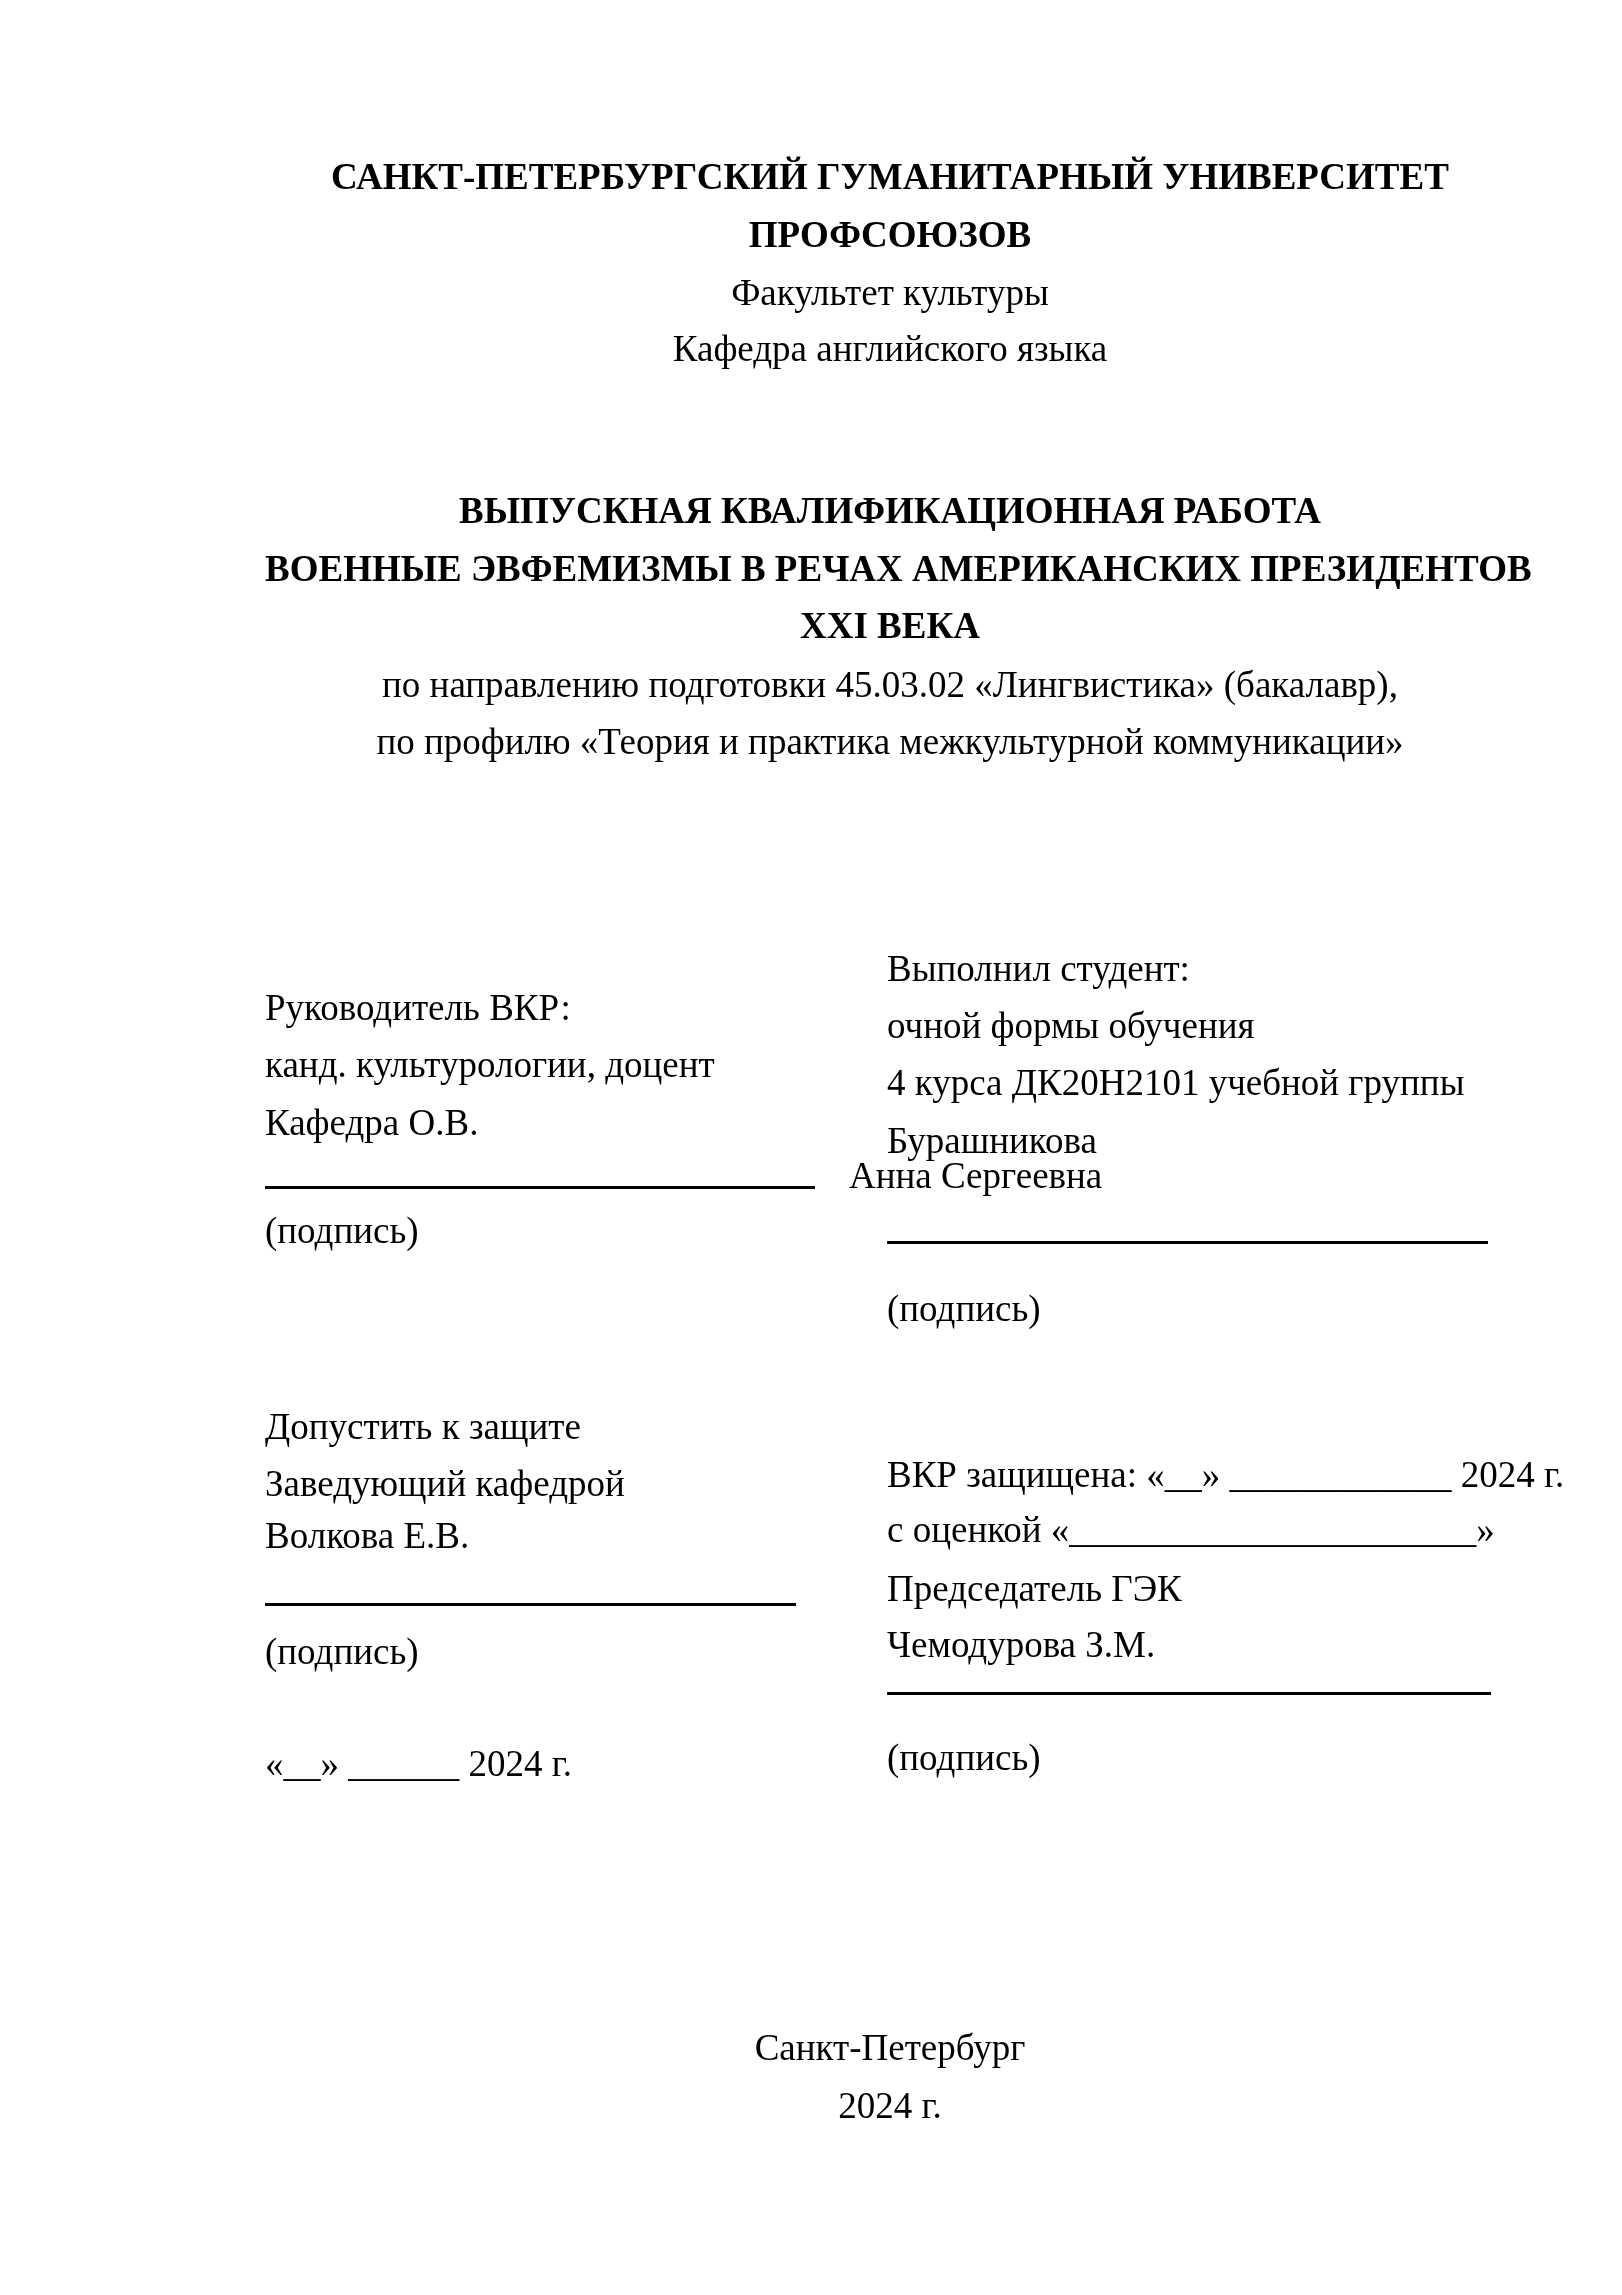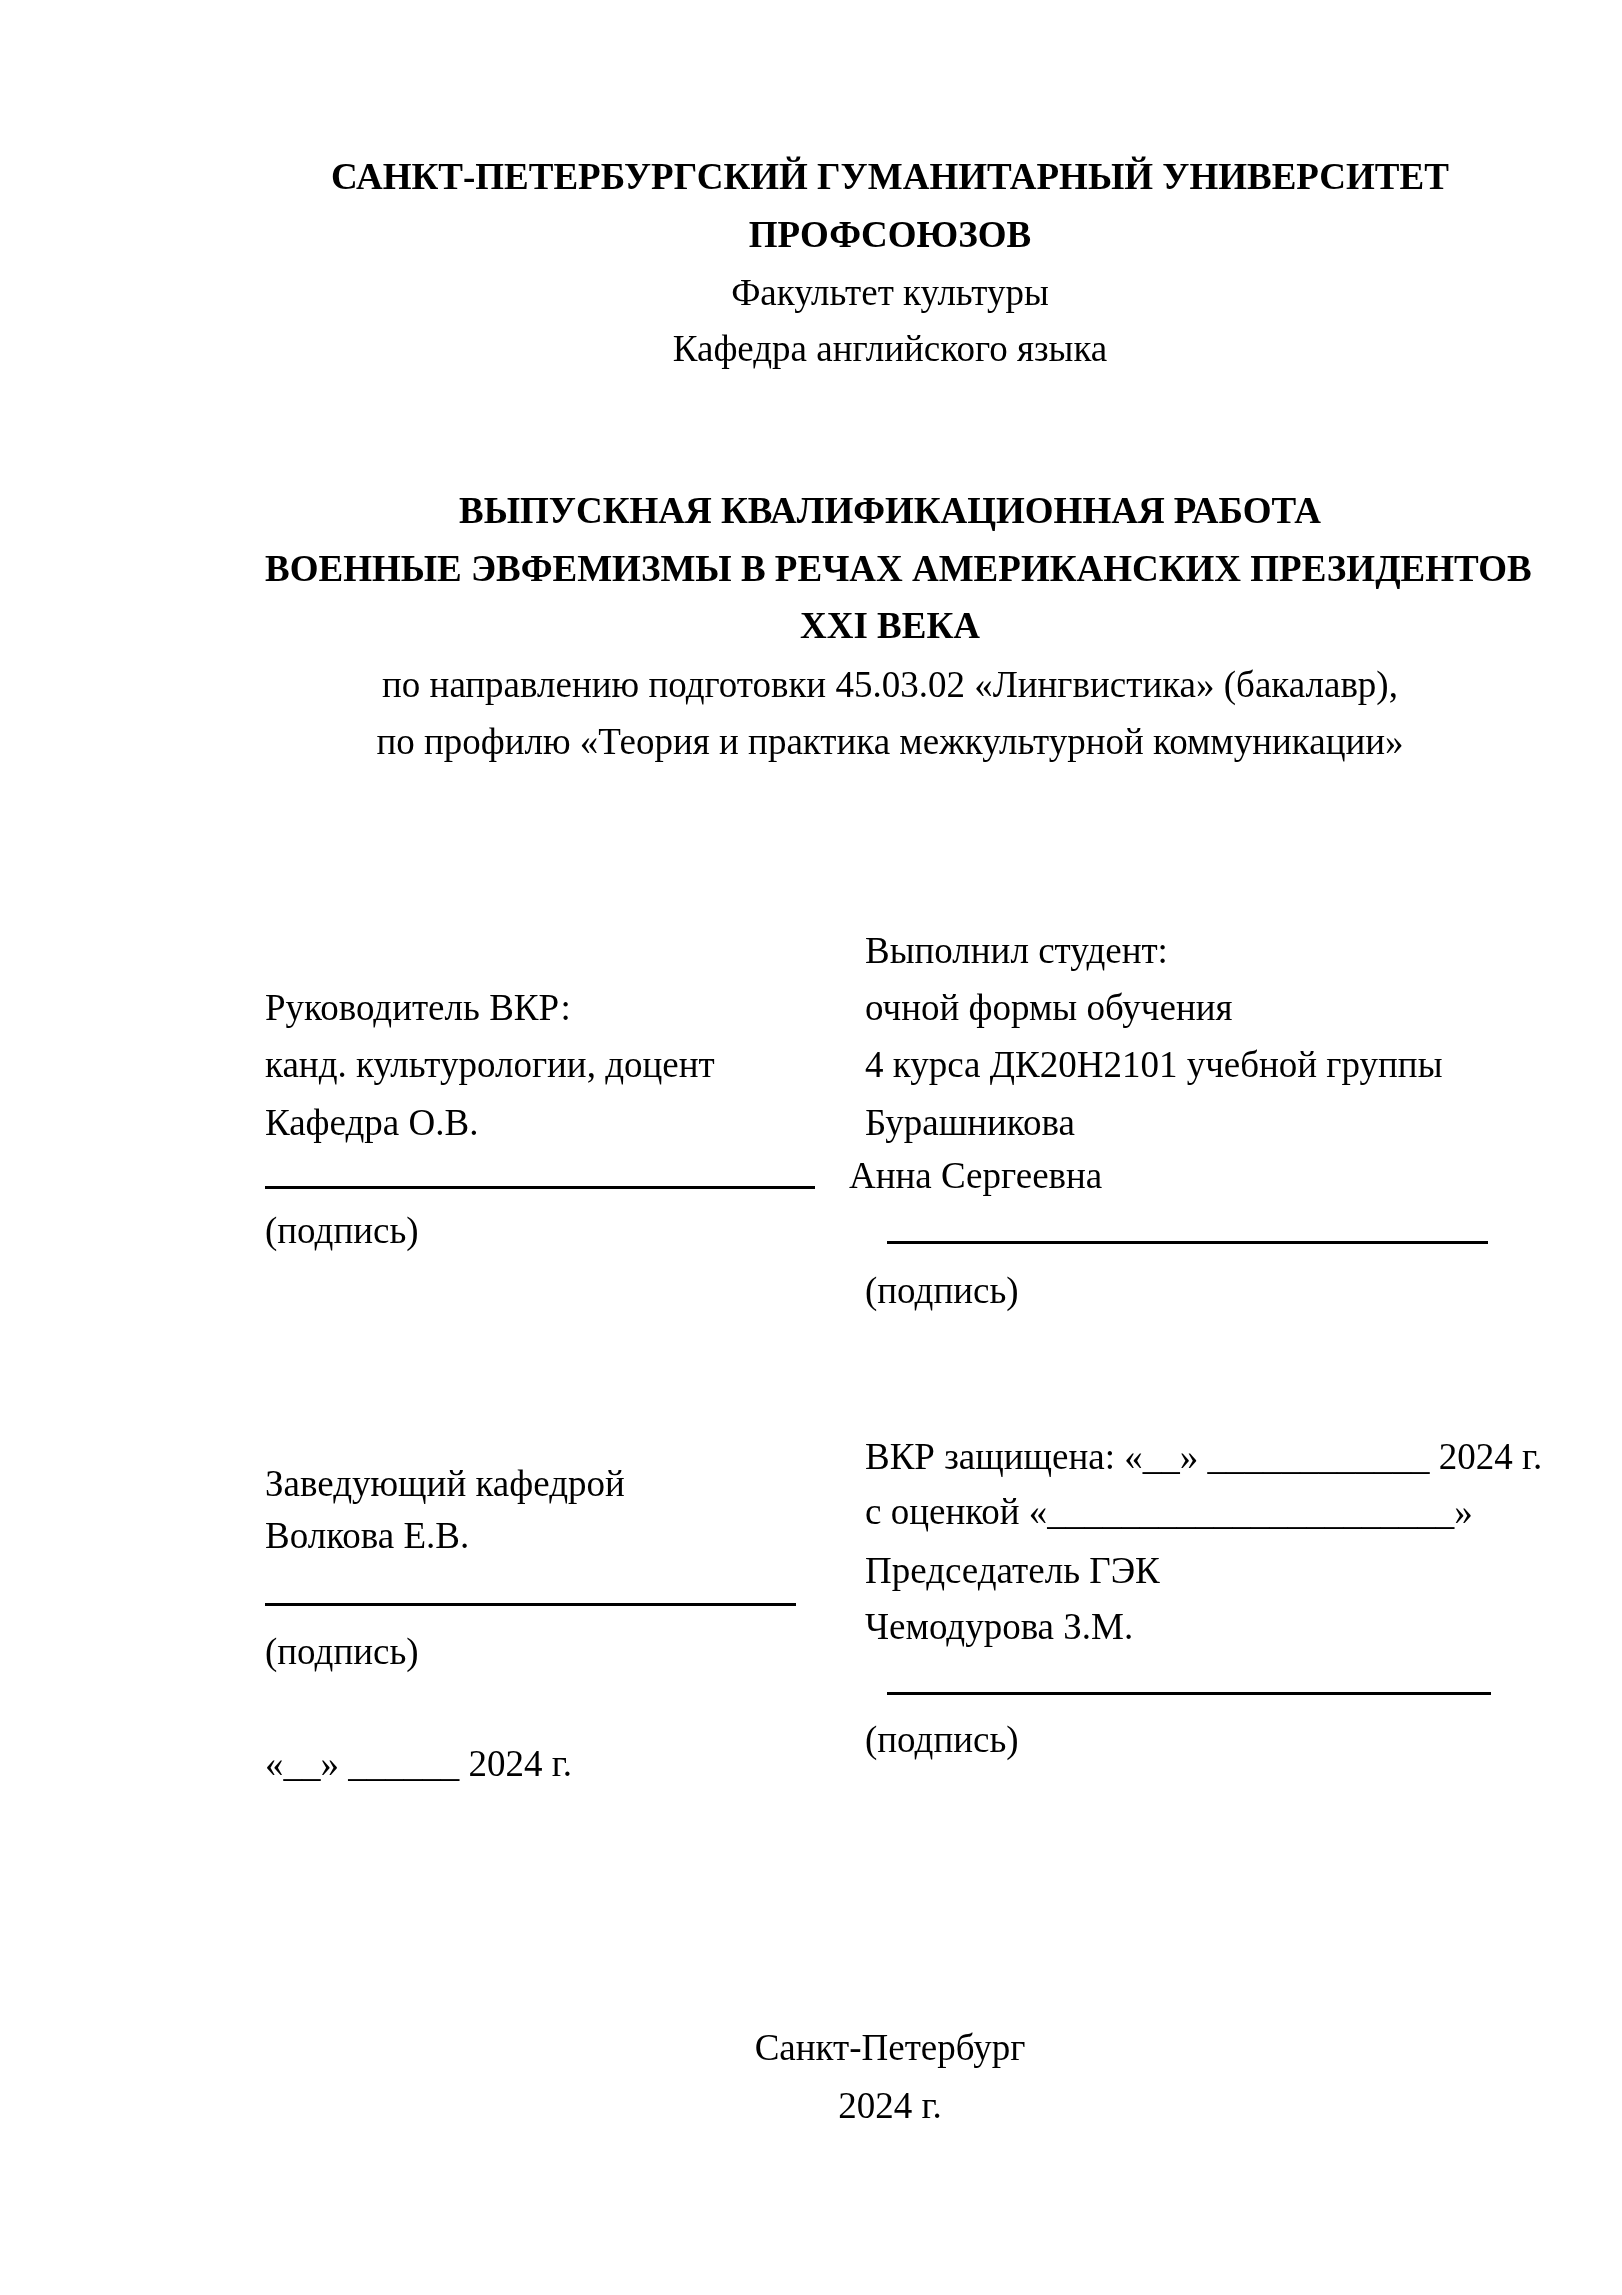--- a/index.html
+++ b/index.html
@@ -23,21 +23,21 @@
     white-space: nowrap;
   }
   .content-wide {
     left: 265px;
     width: 1250px;
   }
   .center { text-align: center; }
   .right  { text-align: center; }
   .bold   { font-weight: bold; font-family: Liberation Serif, serif; }
   .leftcol  { left: 265px; }
-  .rightcol { left: 865px; }
+  .rightcol { left: 887px; margin-top: 18px; }
   .sig-line {
     position: absolute;
     border-top: 3.1px solid #000000;
     height: 0;
   }
 </style>
 </head>
 <body>
 
 <div class="page">
@@ -60,20 +60,21 @@
   <div class="line" style="top:1147px; left:849px">Анна Сергеевна</div>
   <div class="sig-line" style="top:1241px; left:887px; width:601px"></div>
   <div class="line rightcol" style="top:1262px">(подпись)</div>
 
   <div class="line leftcol" style="top:979px">Руководитель ВКР:</div>
   <div class="line leftcol" style="top:1036px">канд. культурологии, доцент</div>
   <div class="line leftcol" style="top:1094px">Кафедра О.В.</div>
   <div class="sig-line" style="top:1186px; left:265px; width:550px"></div>
   <div class="line leftcol" style="top:1202px">(подпись)</div>
 
+  <div class="line leftcol" style="top:1398px">Допустить к защите</div>
   <div class="line leftcol" style="top:1455px">Заведующий кафедрой</div>
   <div class="line leftcol" style="top:1507px">Волкова Е.В.</div>
   <div class="sig-line" style="top:1603px; left:265px; width:531px"></div>
   <div class="line leftcol" style="top:1623px">(подпись)</div>
   <div class="line leftcol" style="top:1735px">«__» ______ 2024 г.</div>
 
   <div class="line rightcol" style="top:1428px">ВКР защищена: «__» ____________ 2024 г.</div>
   <div class="line rightcol" style="top:1483px">с оценкой «______________________»</div>
   <div class="line rightcol" style="top:1598px">Чемодурова З.М.</div>
   <div class="line rightcol" style="top:1542px">Председатель ГЭК</div>

